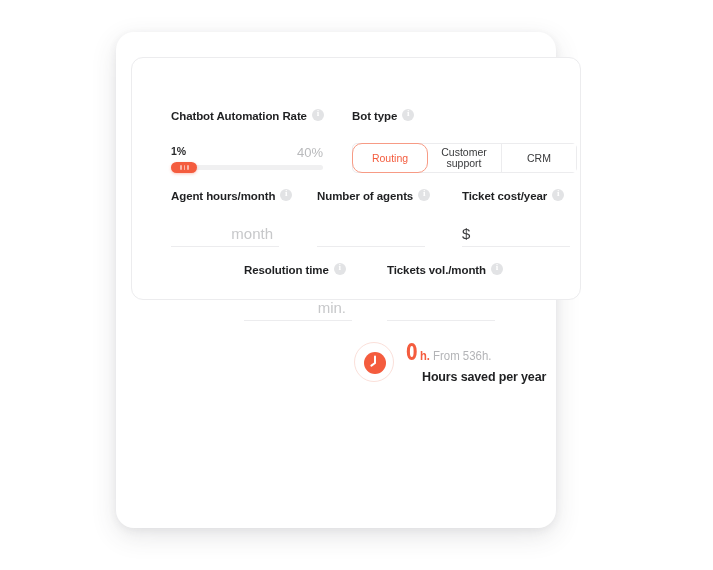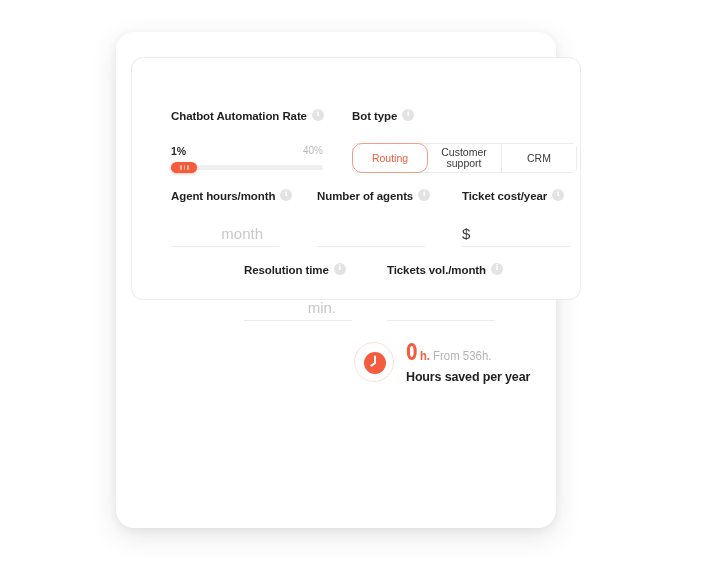--- a/index.html
+++ b/index.html
@@ -89,21 +89,21 @@
   #slider-min {
     position: absolute;
     left: 0; top: 0;
     font-size: 10.5px;
     font-weight: bold;
     color: #2a2b2d;
   }
   #slider-max {
     position: absolute;
     right: 0; top: 0;
-    font-size: 10px;
+    font-size: 13px;
     color: #b9babc;
   }
   #slider-track {
     position: relative;
     margin-top: 4px;
     width: 152px;
     height: 5px;
     border-radius: 3px;
     background: #f0f0f1;
   }
@@ -179,21 +179,21 @@
     height: 32px;
     position: relative;
   }
   .input-value {
     position: absolute;
     bottom: 4px;
     font-size: 15px;
     color: #c7c8ca;
     font-family: "Liberation Sans", sans-serif;
   }
-  .input-value.right { right: 16px; }
+  .input-value.right { right: 6px; }
   .input-value.left { left: 0; color: #3a3b3d; }
 
   #agent-hours-group  { left: 39px;  top: 128px; }
   #num-agents-group   { left: 185px; top: 128px; }
   #agent-cost-group   { left: 330px; top: 128px; }
   #resolution-group   { left: 112px; top: 202px; }
   #tickets-group      { left: 255px; top: 202px; }
 
   #agent-hours-group .input-line  { width: 108px; }
   #num-agents-group .input-line   { width: 108px; }
@@ -315,20 +315,21 @@
     transform-origin: left center;
     margin-left: 1px;
   }
   .metric-caption {
     font-size: 12.5px;
     font-weight: bold;
     color: #1f2022;
     margin-top: 2px;
     white-space: nowrap;
     letter-spacing: -0.15px;
+    margin-left: 16px;
   }
 </style>
 </head>
 <body>
 
 <div id="calculator-card">
 
   <div id="form-card">
 
     <div id="automation-rate-group">

